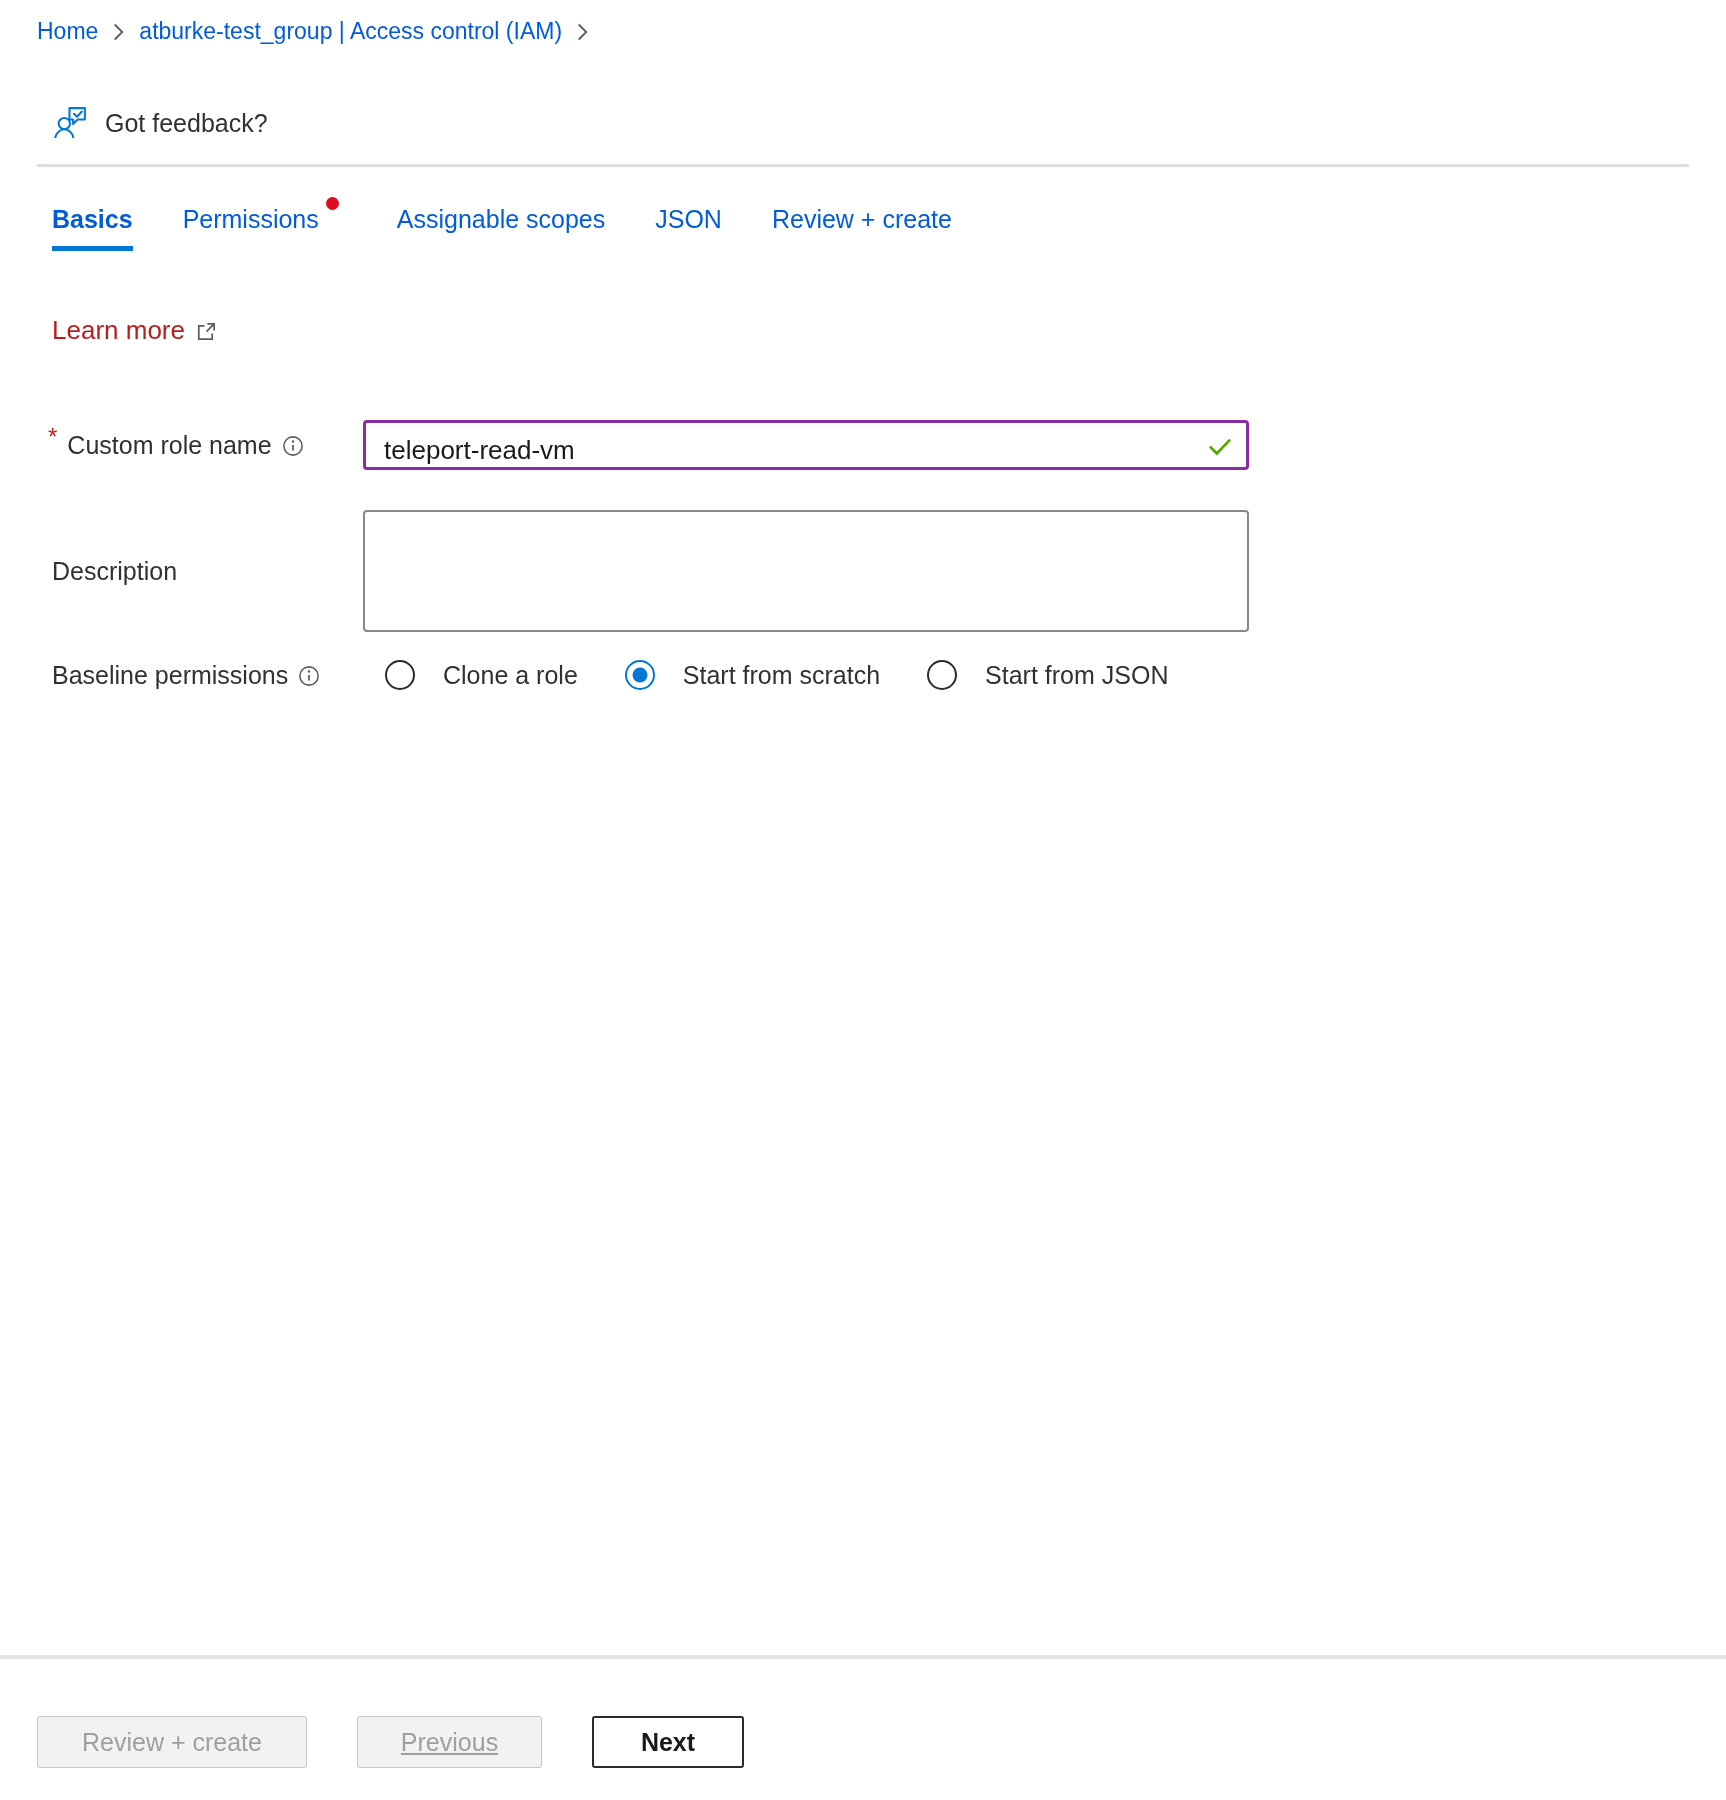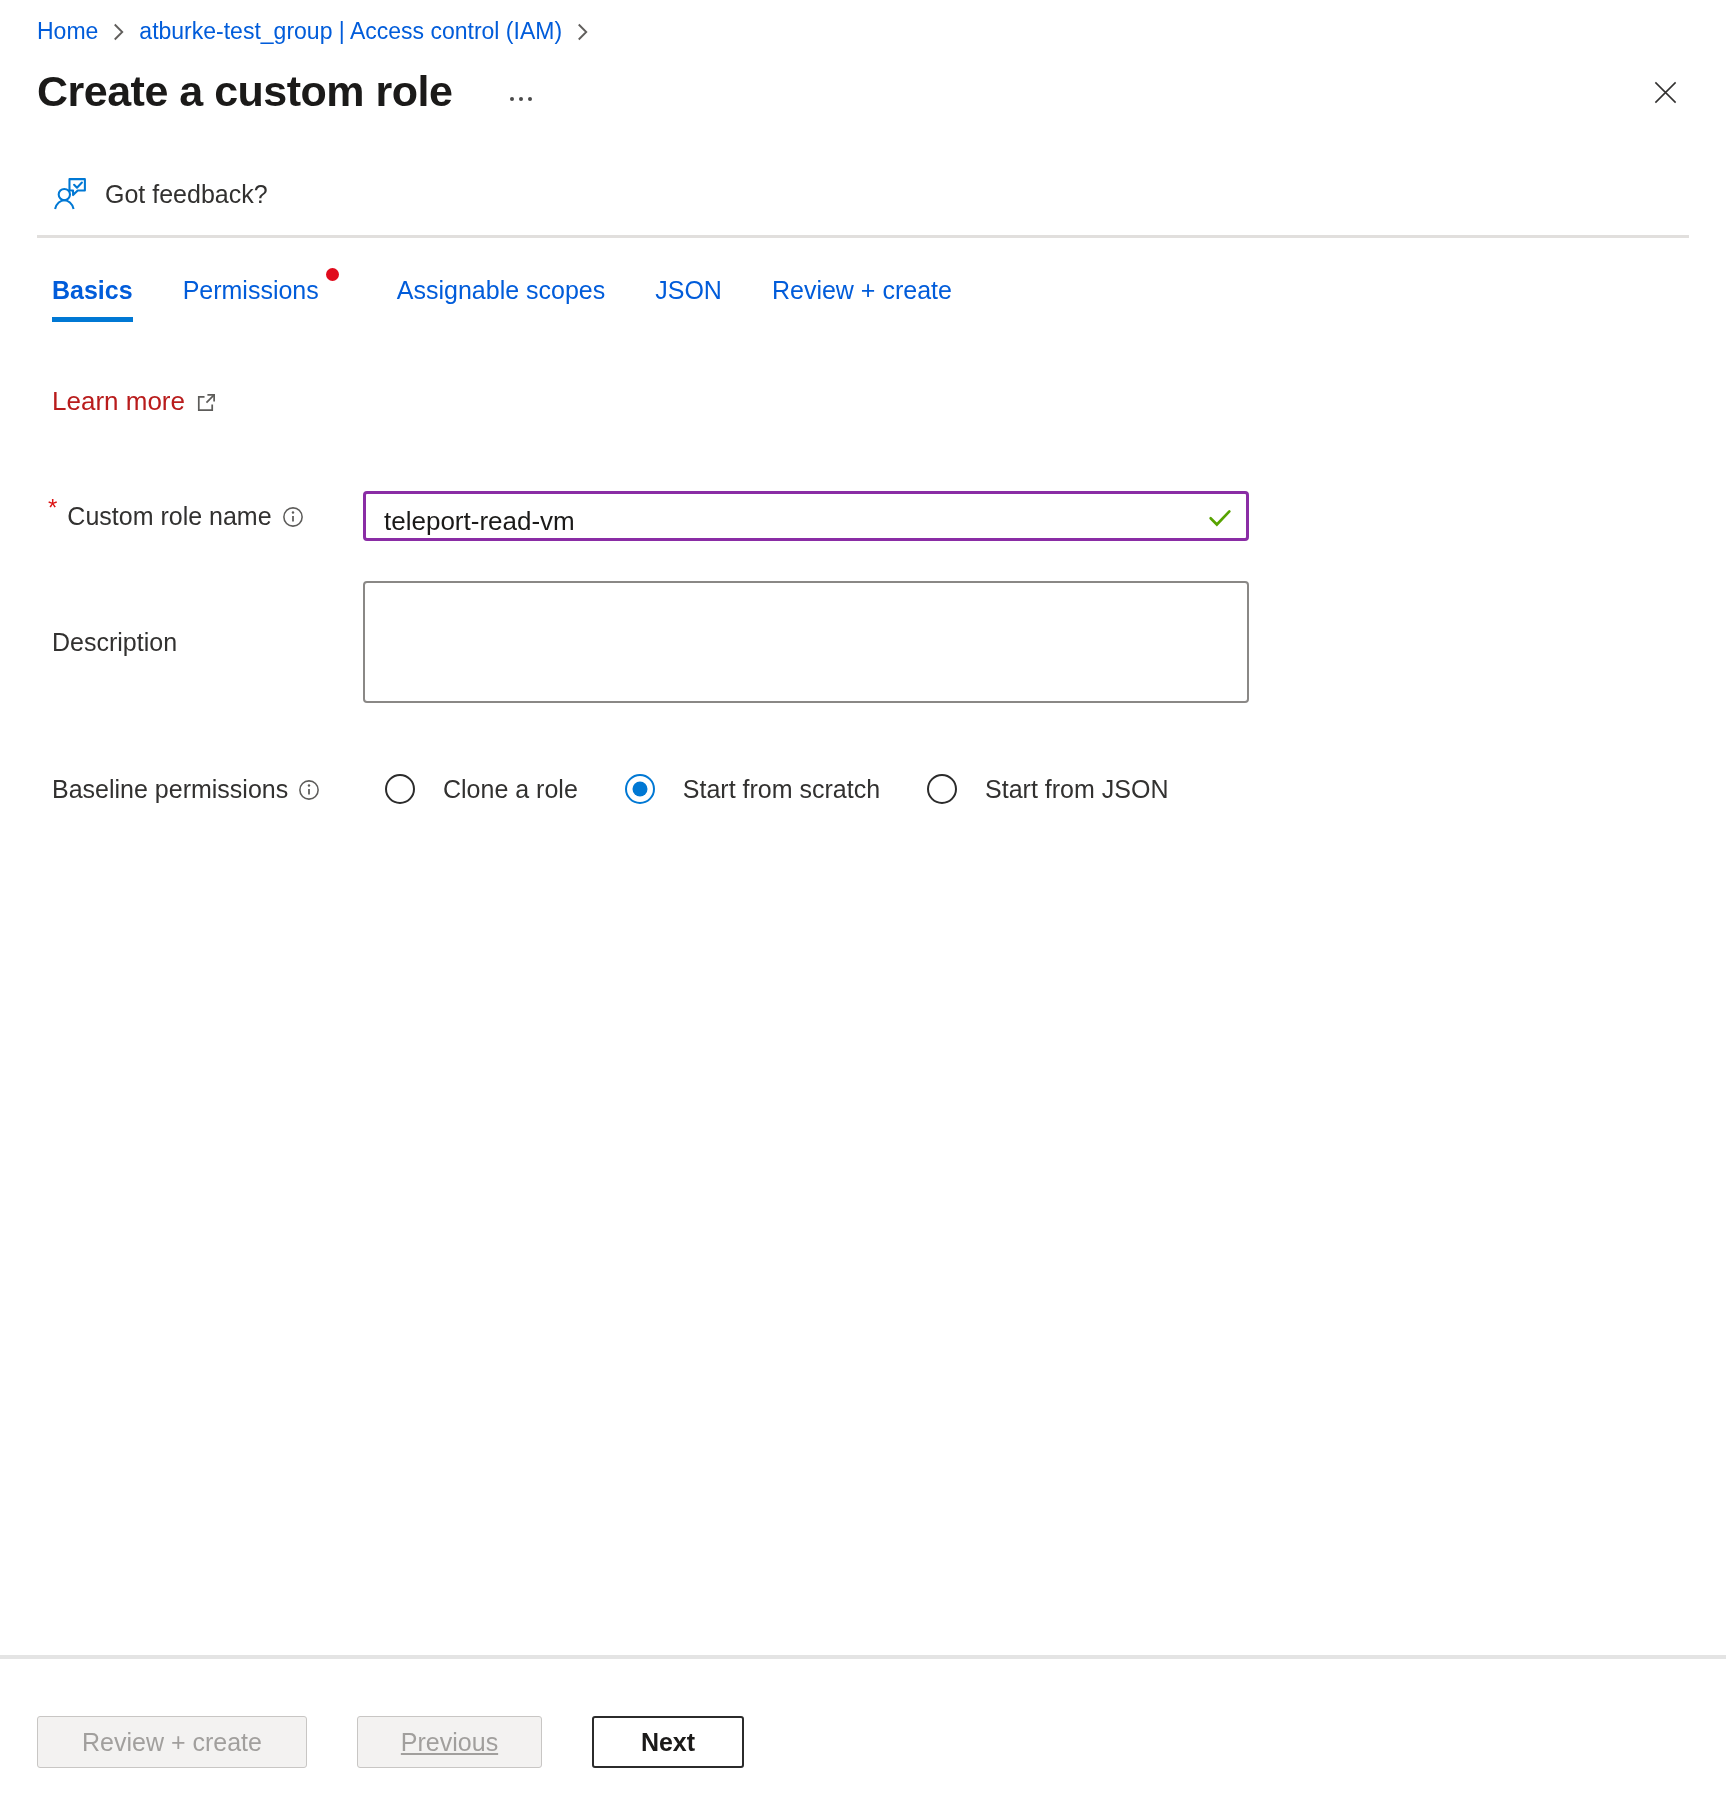--- a/index.html
+++ b/index.html
@@ -55,21 +55,21 @@
   }
   .valid-check { position:absolute; right:14px; top:11px; }
 
   .desc-row { margin-top:40px; }
   .desc-textarea {
     width:886px; height:122px; border:2px solid #8a8886; border-radius:4px;
     font-family:"Liberation Sans", sans-serif; font-size:25px; color:#1b1a19;
     padding:10px 14px; resize:none; outline:none;
   }
 
-  .baseline-row { margin-top:71px; }
+  .baseline-row { margin-top:28px; }
   .radio-group { display:flex; align-items:center; gap:47px; margin-left:22px; }
   .radio { display:flex; align-items:center; gap:28px; cursor:pointer; }
   .rb { width:30px; height:30px; border:2.5px solid #2b2b2b; border-radius:50%; position:relative; flex:0 0 30px; }
   .radio.selected .rb { border-color:#0078d4; }
   .radio.selected .rb::after { content:""; position:absolute; left:50%; top:50%; transform:translate(-50%,-50%);
     width:15px; height:15px; border-radius:50%; background:#0078d4; }
   .radio-label { font-size:25px; color:#323130; }
 
   
   .footer-divider { position:absolute; left:0; right:0; top:1655px; height:4px; background:#e4e4e4; }
@@ -93,33 +93,20 @@
         </svg>
     </span>
     <a class="crumb">atburke-test_group | Access control (IAM)</a>
     <span class="chev">
       <svg width="13" height="20" viewBox="0 0 10 16">
           <path d="M2 2 L8 8 L2 14" stroke="#605e5c" stroke-width="1.5" fill="none"></path>
         </svg>
     </span>
   </nav>
 
-  <div class="title-row">
-    <h1 class="page-title">Create a custom role</h1>
-    <span class="more">
-        <i></i>
-        <i></i>
-        <i></i>
-      </span>
-    <button class="close-btn">
-      <svg width="27" height="27" viewBox="0 0 24 24">
-          <path d="M3 3 L21 21 M21 3 L3 21" stroke="#323130" stroke-width="1.4" fill="none"></path>
-        </svg>
-    </button>
-  </div>
 
   <div class="feedback-row">
     <span>
       <svg width="37" height="37" viewBox="0 0 36 36" fill="none">
         <circle cx="12" cy="20" r="5.5" stroke="#0078d4" stroke-width="2"></circle>
         <path d="M3 34 c1.2-5.5 5.3-8.5 9-8.5 s7.8 3 9 8.5" stroke="#0078d4" stroke-width="2"></path>
         <path d="M17 5 h15 v11 h-7 l-4.5 4.5 v-4.5 h-3.5 z" stroke="#0078d4" stroke-width="2" stroke-linejoin="round"></path>
         <path d="M21.5 10.5 l2.8 2.8 l4.8-5" stroke="#0078d4" stroke-width="2" stroke-linecap="round" stroke-linejoin="round"></path>
       </svg>
     </span>

